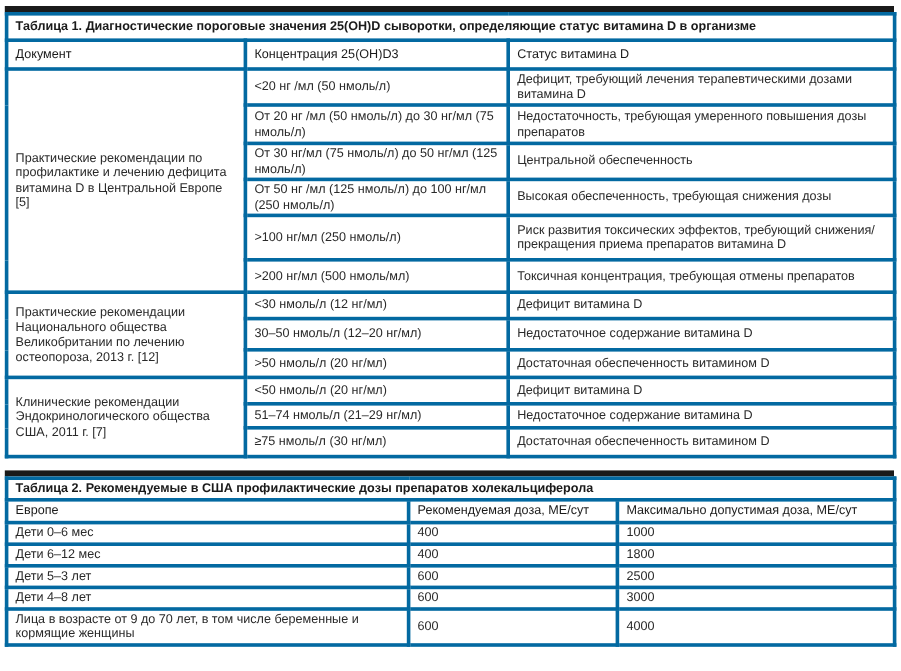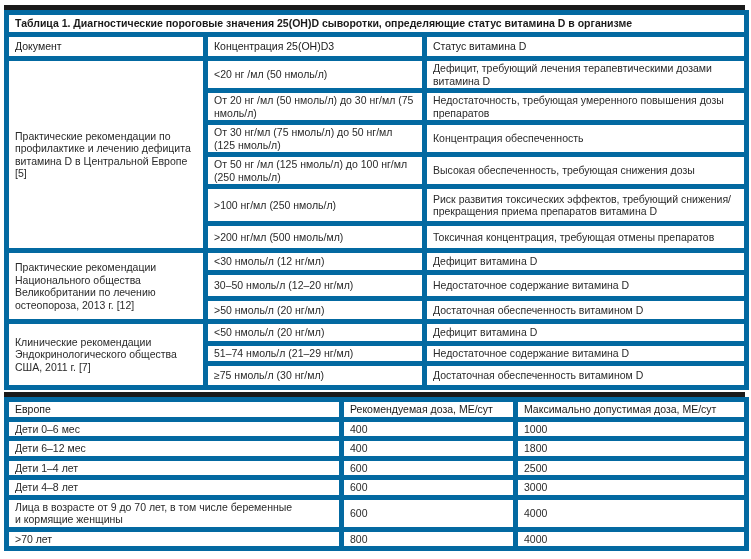--- a/index.html
+++ b/index.html
@@ -1,19 +1,19 @@
 <!DOCTYPE html>
 <html><head>
   <meta charset="utf-8">
   <style>
     html, body { margin: 0; padding: 0; background: #ffffff; }
     body { width: 751px; height: 559px; position: relative; overflow: hidden;
       font-family: "Liberation Sans", "DejaVu Sans", sans-serif; color: #2a2a2a; }
     .tbl { position: absolute; left: 4px; width: 740px; border-collapse: collapse; table-layout: fixed; }
-    .tbl td, .tbl th { border: 5px solid #0369a1; padding: 1px 6px; vertical-align: middle;
+    .tbl td, .tbl th { border: 3px solid #0369a1; padding: 1px 6px; vertical-align: middle;
       font-size: 10.5px; line-height: 12.5px; text-align: left; font-weight: normal; }
     .topbar { position: absolute; left: 4px; width: 741px; height: 5px; background: #1a1a1a; }
     .title-cell { font-weight: bold !important; color: #1a1a1a; }
     .hdr { font-weight: normal; color: #1a1a1a; }
     .center { text-align: right; }
     #t1 { top: 10px; }
     #t2 { top: 397px; }
   </style>
 </head>
 <body>
@@ -39,21 +39,21 @@
     <td rowspan="6">Практические рекомендации по профилактике и лечению дефицита витамина D в Центральной Европе [5]</td>
     <td>&lt;20 нг /мл (50 нмоль/л)</td>
     <td>Дефицит, требующий лечения терапевтическими дозами витамина D</td>
   </tr>
   <tr style="height:32px">
     <td>От 20 нг /мл (50 нмоль/л) до 30 нг/мл (75 нмоль/л)</td>
     <td>Недостаточность, требующая умеренного повышения дозы препаратов</td>
   </tr>
   <tr style="height:30px">
     <td>От 30 нг/мл (75 нмоль/л) до 50 нг/мл (125 нмоль/л)</td>
-    <td>Концентрация обеспеченность</td>
+    <td>Центральной обеспеченность</td>
   </tr>
   <tr style="height:30px">
     <td>От 50 нг /мл (125 нмоль/л) до 100 нг/мл (250 нмоль/л)</td>
     <td>Высокая обеспеченность, требующая снижения дозы</td>
   </tr>
   <tr style="height:37px">
     <td>&gt;100 нг/мл (250 нмоль/л)</td>
     <td>Риск развития токсических эффектов, требующий снижения/прекращения приема препаратов витамина D</td>
   </tr>
   <tr style="height:27px">
@@ -92,49 +92,47 @@
   </table>
 
 <div class="topbar" style="top:392px;"></div>
 <table class="tbl" id="t2">
   <colgroup>
       <col style="width:335px">
       <col style="width:174px">
       <col style="width:231px">
     </colgroup>
   <tbody>
+      <tr style="height:17px">
+    <td colspan="3" class="title-cell">Таблица 2. Рекомендуемые в США профилактические дозы препаратов холекальциферола</td>
+  </tr>
   <tr style="height:19px">
     <th class="hdr">Европе</th>
     <th class="hdr center">Рекомендуемая доза, МЕ/сут</th>
     <th class="hdr center">Максимально допустимая доза, МЕ/сут</th>
   </tr>
   <tr style="height:18px">
     <td>Дети 0–6 мес</td>
     <td class="center">400</td>
     <td class="center">1000</td>
   </tr>
   <tr style="height:18px">
     <td>Дети 6–12 мес</td>
     <td class="center">400</td>
     <td class="center">1800</td>
   </tr>
   <tr style="height:18px">
-    <td>Дети 1–4 лет</td>
+    <td>Дети 5–3 лет</td>
     <td class="center">600</td>
     <td class="center">2500</td>
   </tr>
   <tr style="height:18px">
     <td>Дети 4–8 лет</td>
     <td class="center">600</td>
     <td class="center">3000</td>
   </tr>
   <tr style="height:30px">
     <td style="padding-right:39px;">Лица в возрасте от 9 до 70 лет, в том числе беременные и кормящие женщины</td>
     <td class="center">600</td>
     <td class="center">4000</td>
   </tr>
-  <tr style="height:18px">
-    <td>&gt;70 лет</td>
-    <td class="center">800</td>
-    <td class="center">4000</td>
-  </tr>
 </tbody>
   </table>
 
 </body></html>

